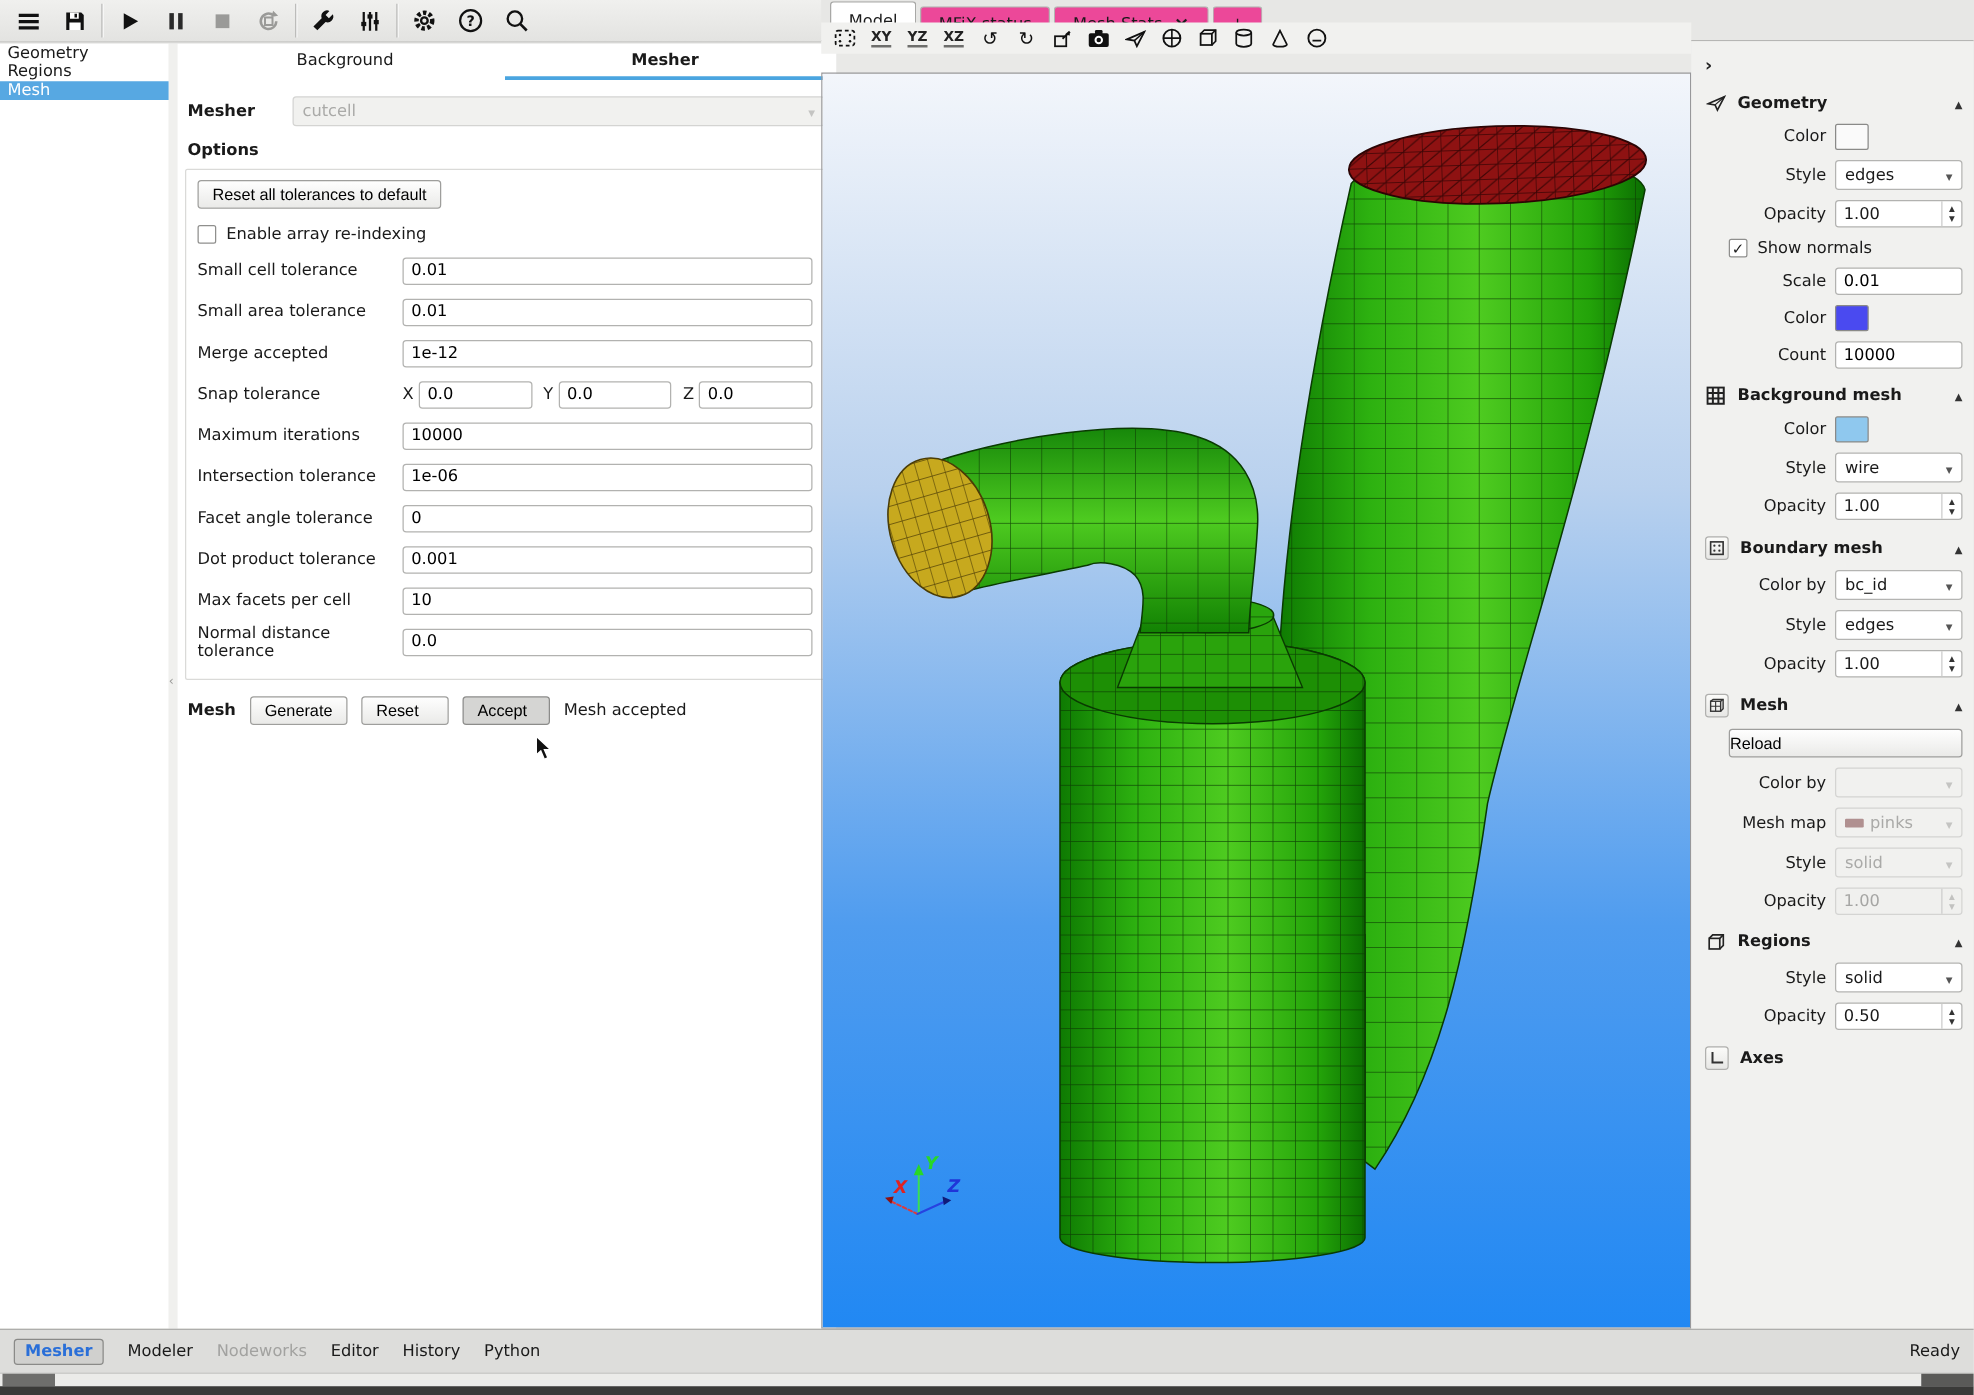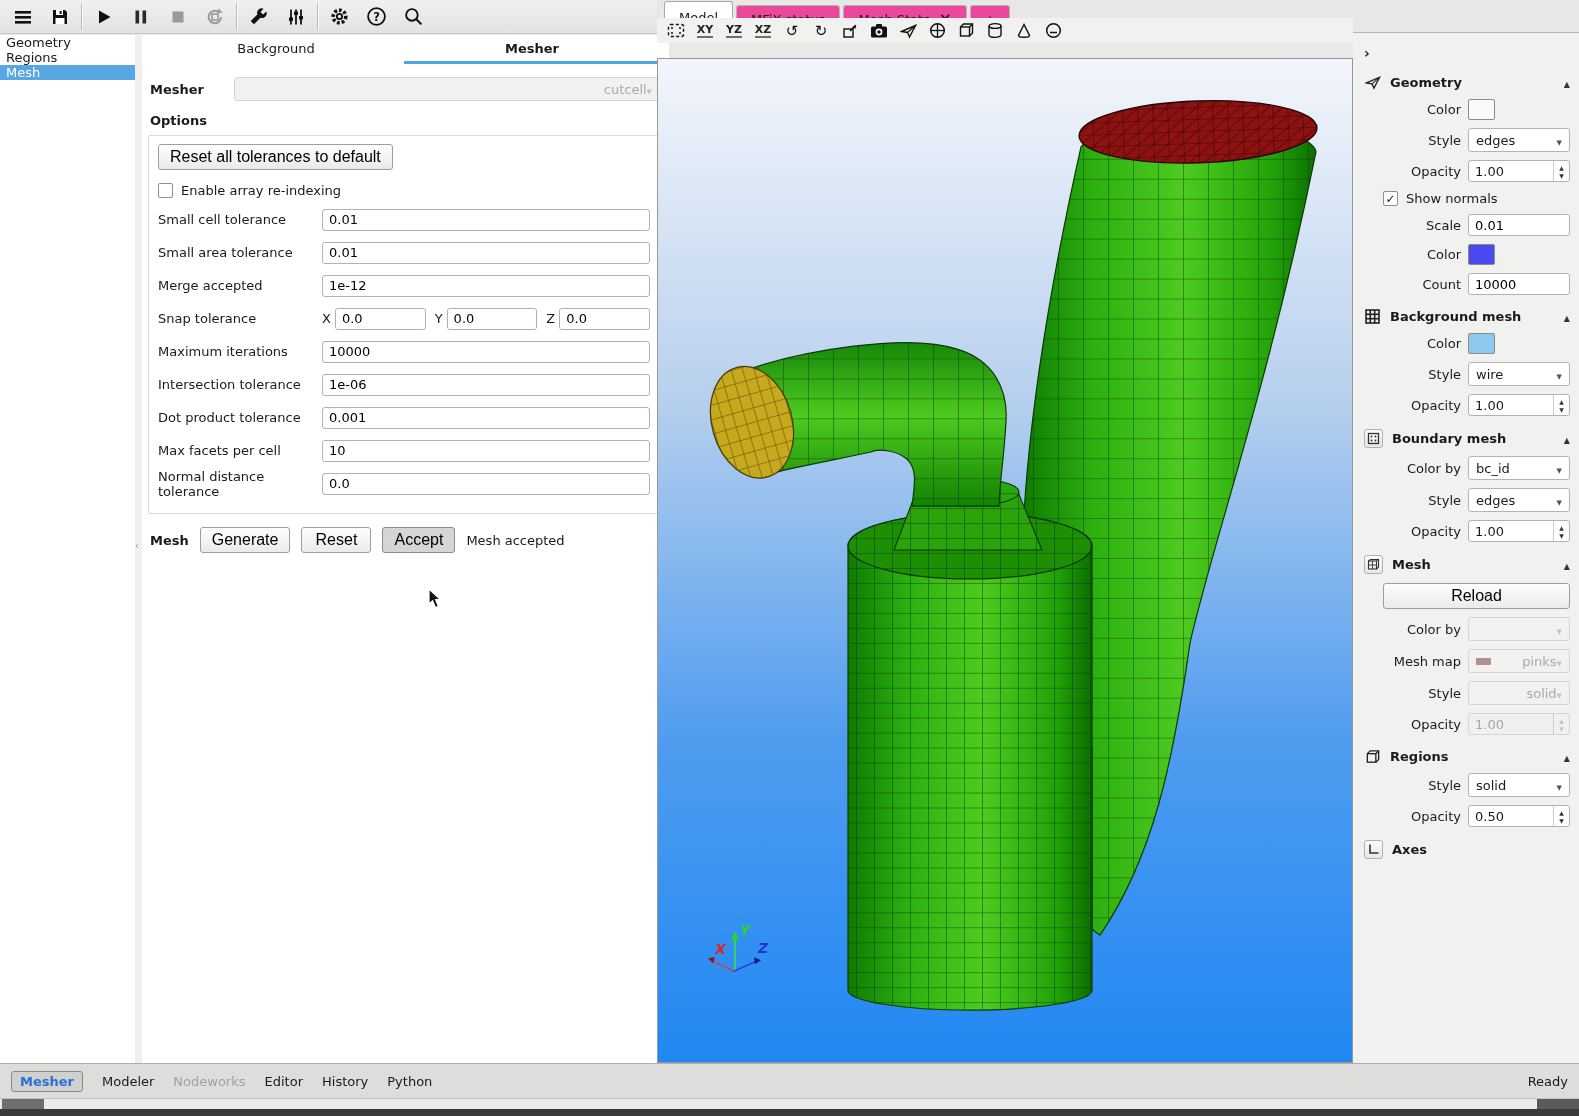--- a/index.html
+++ b/index.html
@@ -25,26 +25,26 @@
   .panel { position:absolute; left:142px; top:35px; width:527px; height:1028px; background:#fff; }
   .ptabs { display:flex; height:27px; margin:2px 9px 0 6px; }
   .ptab { flex:1; text-align:center; line-height:23px; border-bottom:3px solid transparent; }
   .ptab.active { font-weight:bold; border-bottom-color:#4aa5e0; }
   .mesher-row { display:flex; align-items:center; margin:13px 9px 0 8px; }
   .mesher-row .lbl { font-weight:bold; width:84px; }
   .combo { height:24px; border:1px solid #b4b4b2; border-radius:3px; background:#fff;
     display:flex; align-items:center; padding:0 7px; flex:1; min-width:0; }
   .combo .ctext { flex:1; overflow:hidden; white-space:nowrap; }
   .chev::after { content:"▼"; font-size:7px; color:#555; }
-  .combo.disabled { background:#f1f1ef; color:#aaaaa8; border-color:#d4d4d2;text-align:right; }
+  .combo.disabled { background:#f1f1ef; color:#aaaaa8; border-color:#d4d4d2; }
   .combo.disabled .chev::after { color:#c4c4c2; }
   .options-title { font-weight:bold; margin:12px 8px 0 8px; }
   .groupbox { margin:7px 9px 0 6px; border:1px solid #dadad8; border-radius:2px; padding:8px 9px 18px 9px; }
   .btn { display:inline-block; border:1px solid #9e9e9c; border-radius:3px;
-    background:linear-gradient(#fefefe,#eaeae8); padding:3px 11px; font-size:16px; text-align:center; }
+    background:linear-gradient(#fefefe,#eaeae8); padding:3px 11px; font-size:13px; text-align:left; }
   .btn.pressed { background:#d5d5d3; border-color:#8c8c8a; }
   .check-row { display:flex; align-items:center; gap:8px; margin-top:13px; }
   .checkbox { width:15px; height:15px; border:1px solid #8f8f8d; border-radius:2px; background:#fff;
     display:flex; align-items:center; justify-content:center; flex:none; }
   .checkbox.checked::after { content:"✓"; font-size:12px; font-weight:bold; color:#1a1a1a; }
   .opt-row { display:flex; align-items:center; margin-top:10px; height:23px; }
   .opt-row .olbl { flex:0 0 164px; }
   .tinput { flex:1; height:22px; border:1px solid #b2b2b0; border-radius:3px; padding:0 6px;
     font:13px "DejaVu Sans","Liberation Sans",sans-serif; min-width:0; background:#fff; }
   .axlbl { margin:0 4px 0 9px; }
@@ -253,20 +253,24 @@
     </div>
     <div class="opt-row">
       <span class="olbl">Maximum iterations</span>
       <input class="tinput" value="10000" style="">
     </div>
     <div class="opt-row">
       <span class="olbl">Intersection tolerance</span>
       <input class="tinput" value="1e-06" style="">
     </div>
     <div class="opt-row">
+      <span class="olbl">Facet angle tolerance</span>
+      <input class="tinput" value="0" style="">
+    </div>
+    <div class="opt-row">
       <span class="olbl">Dot product tolerance</span>
       <input class="tinput" value="0.001" style="">
     </div>
     <div class="opt-row">
       <span class="olbl">Max facets per cell</span>
       <input class="tinput" value="10" style="">
     </div>
     <div class="opt-row">
       <span class="olbl">Normal distance tolerance</span>
       <input class="tinput" value="0.0" style="">

